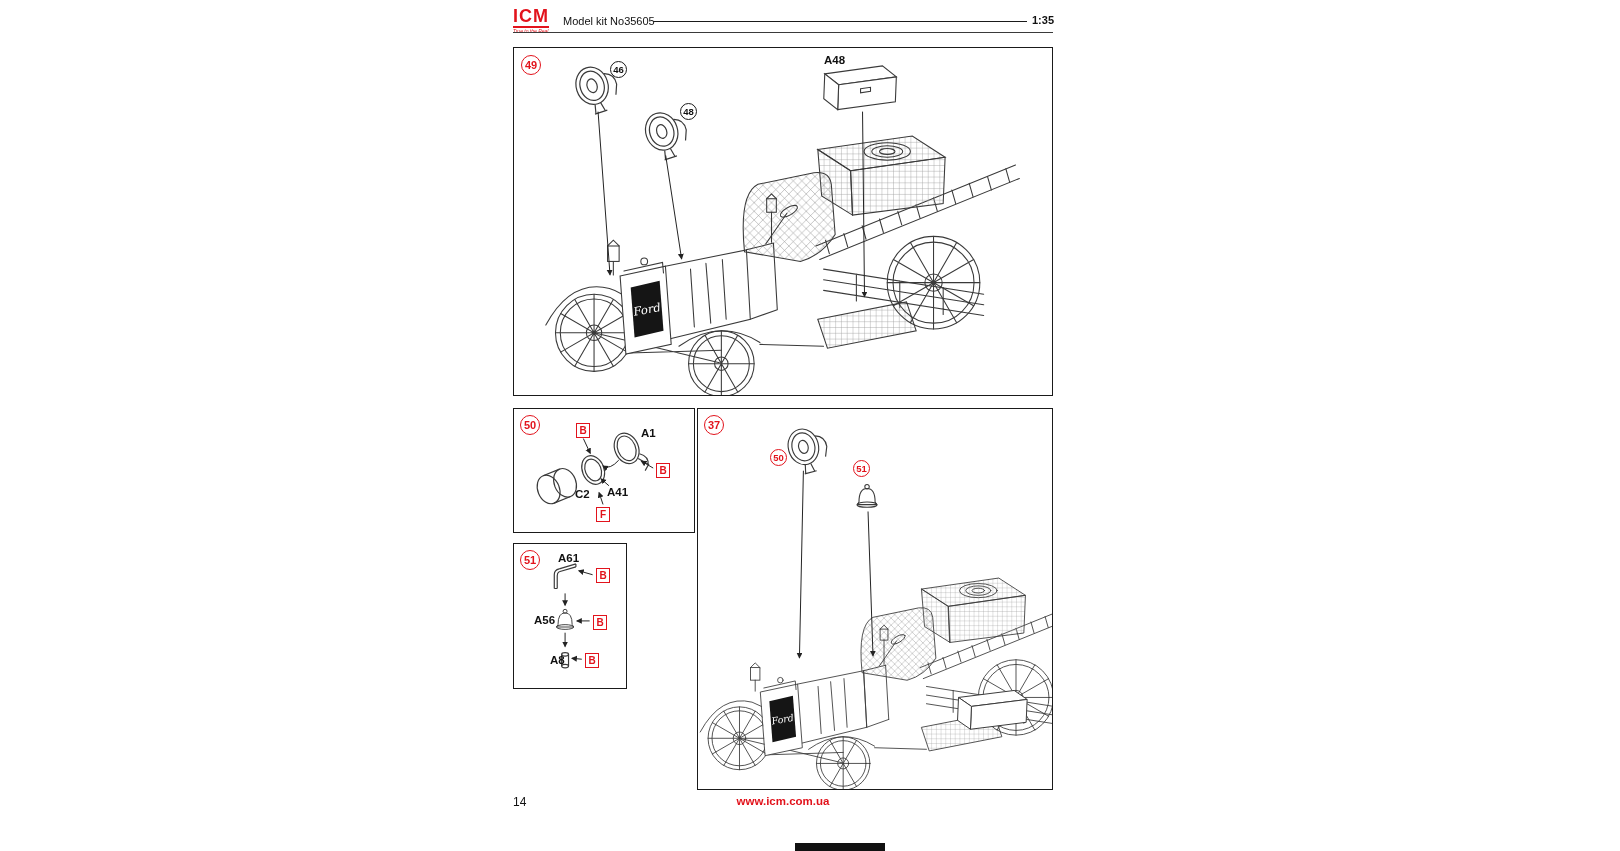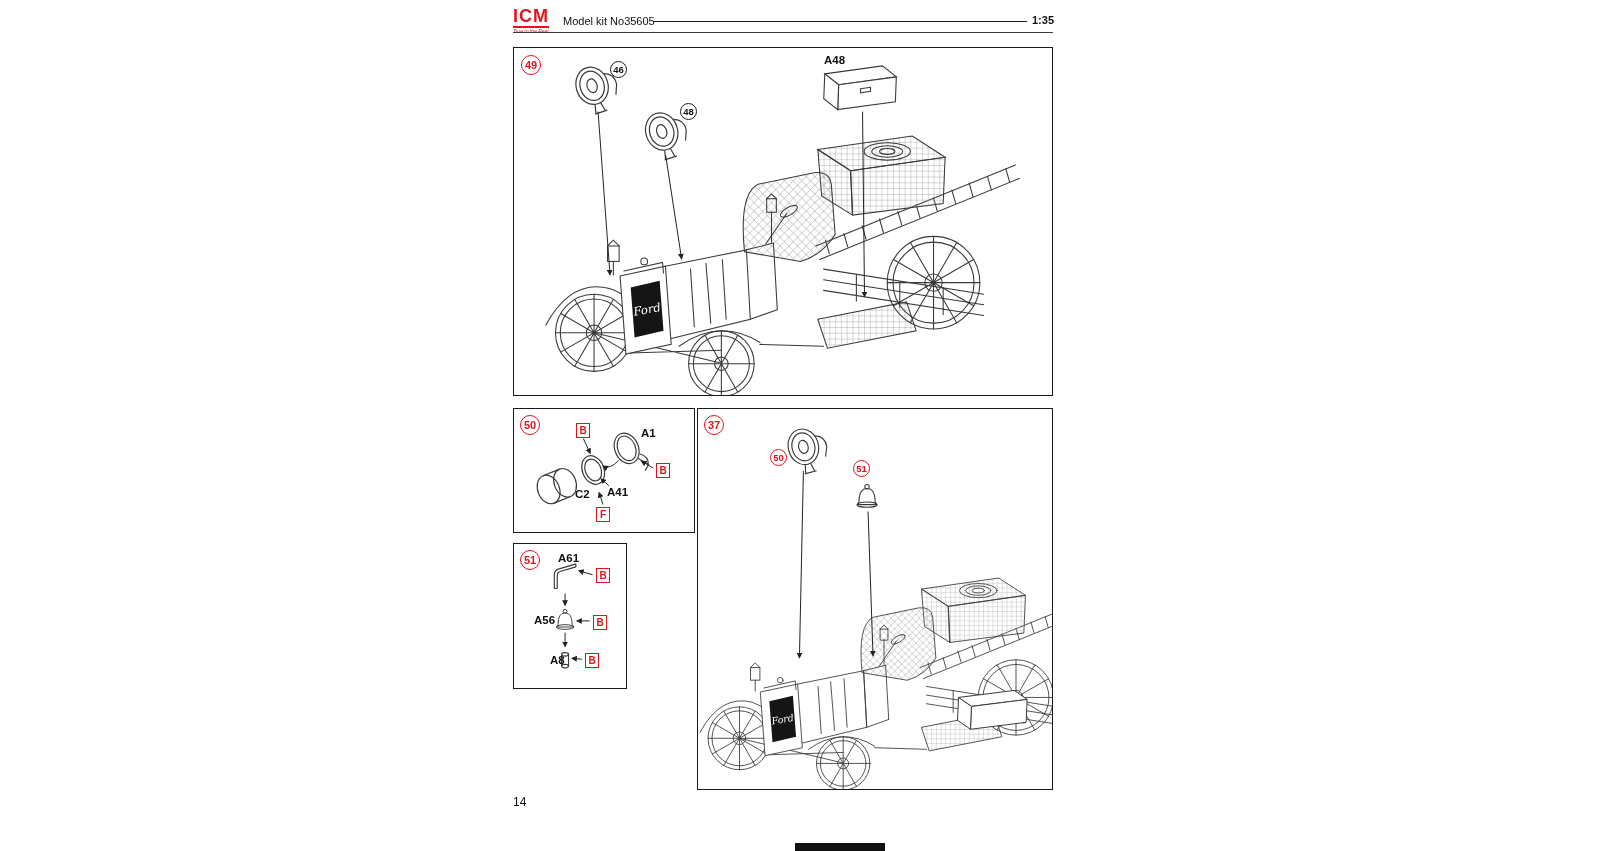--- a/index.html
+++ b/index.html
@@ -239,15 +239,16 @@
       <g stroke="#222" stroke-width="1" fill="none">
         <path d="M106,62 L102,250" marker-end="url(#ah)"></path>
         <path d="M171,103 L176,248" marker-end="url(#ah)"></path>
       </g>
     </svg>
     <span class="refnum" style="left:72px; top:40px;">50</span>
     <span class="refnum" style="left:155px; top:51px;">51</span>
   </div>
 
   <span class="footer-page">14</span>
+  <span class="footer-site">www.icm.com.ua</span>
   <div class="edge-mark"></div>
 
 </div>
 
 </body></html>

